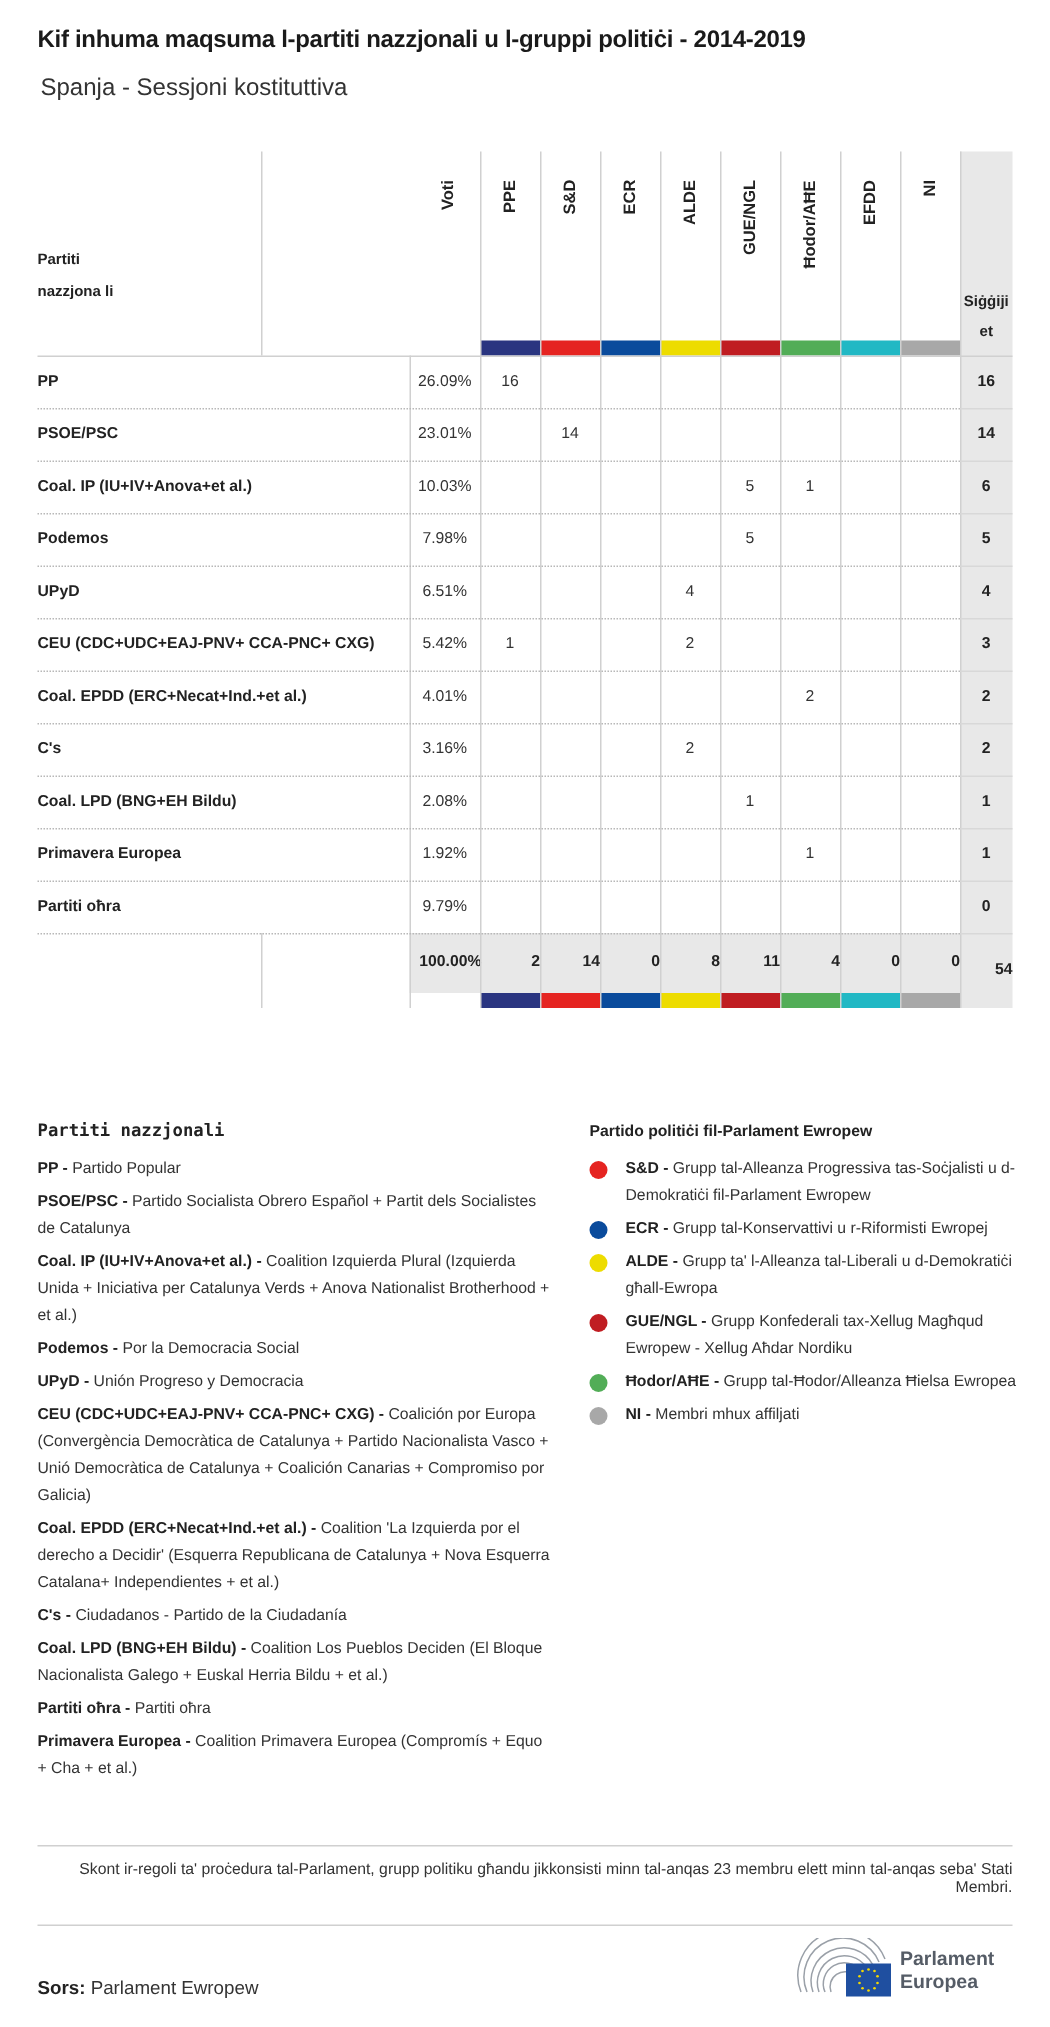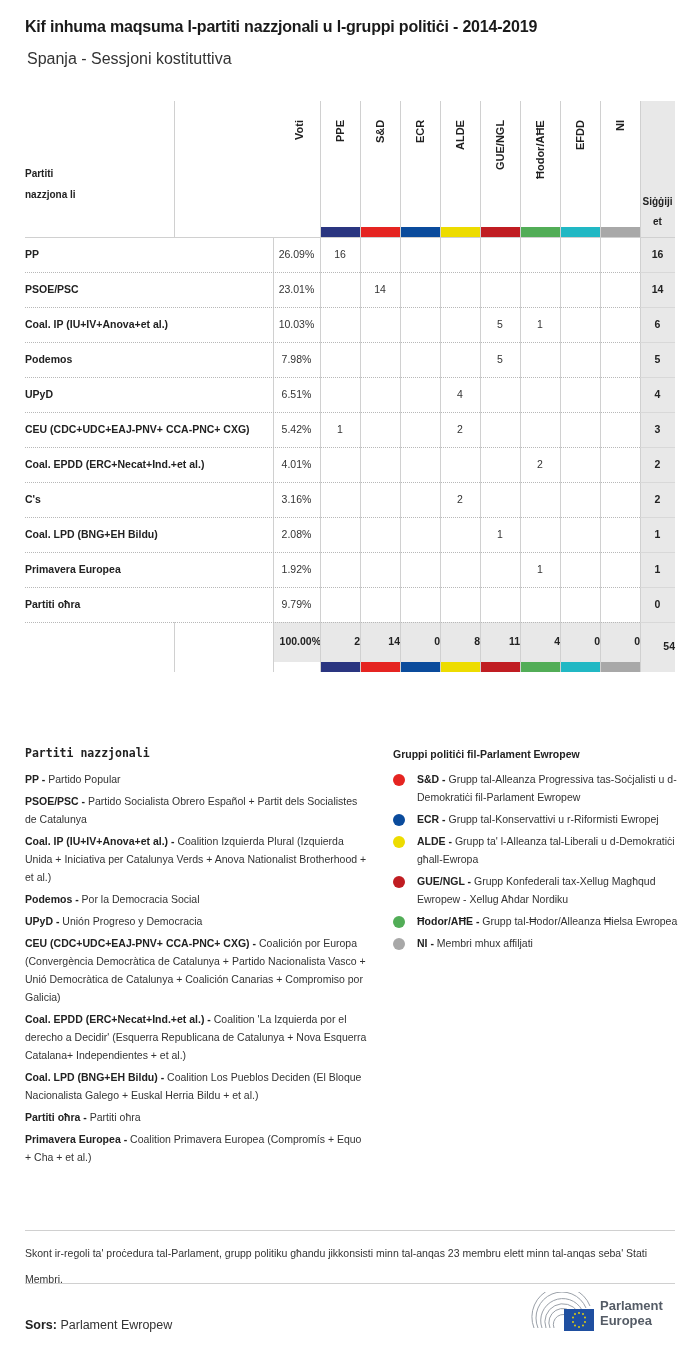--- a/index.html
+++ b/index.html
@@ -36,21 +36,21 @@
   .leg-l p { margin-bottom: 4px; }
   .leg-l b { color: #222; }
 
   .leg-title-r { position: absolute; left: 393px; top: 748px; font-size: 10.5px; font-weight: bold; color: #222; }
   .leg-r { position: absolute; left: 393px; top: 770px; width: 290px; font-size: 10.5px; line-height: 18px; color: #333; }
   .leg-r .item { position: relative; padding-left: 24px; margin-bottom: 4px; }
   .leg-r .dot { position: absolute; left: 0; top: 4px; width: 12px; height: 12px; border-radius: 50%; }
   .leg-r b { color: #222; }
 
   .foot-sep { position: absolute; left: 25px; width: 650px; height: 1px; background: #d0d0d0; }
-  .note { position: absolute; left: 25px; top: 1240px; width: 650px; font-size: 10.5px; line-height: 26px; color: #333; }
+  .note { position: absolute; left: 25px; top: 1240px; width: 650px; font-size: 10.5px; line-height: 12px; color: #333; text-align: right; }
   .source { position: absolute; left: 25px; top: 1318px; font-size: 12.5px; color: #333; }
   .source b { color: #222; }
 
   .logo { position: absolute; left: 530px; top: 1292px; width: 150px; height: 40px; }
   .logo-text { position: absolute; left: 70px; top: 6px; font-size: 13px; font-weight: bold; color: #555c66; line-height: 15px; }
 </style>
 </head>
 <body>
 
 <div class="title">Kif inhuma maqsuma l-partiti nazzjonali u l-gruppi politiċi - 2014-2019</div>
@@ -292,26 +292,27 @@
 
 <div class="leg-title-l">Partiti nazzjonali</div>
 <div class="leg-l" id="leg-parties">
     <p><b>PP</b><b> - </b><span>Partido Popular</span></p>
     <p><b>PSOE/PSC</b><b> - </b><span>Partido Socialista Obrero Español + Partit dels Socialistes de Catalunya</span></p>
     <p><b>Coal. IP (IU+IV+Anova+et al.)</b><b> - </b><span>Coalition Izquierda Plural (Izquierda Unida + Iniciativa per Catalunya Verds + Anova Nationalist Brotherhood + et al.)</span></p>
     <p><b>Podemos</b><b> - </b><span>Por la Democracia Social</span></p>
     <p><b>UPyD</b><b> - </b><span>Unión Progreso y Democracia</span></p>
     <p><b>CEU (CDC+UDC+EAJ-PNV+ CCA-PNC+ CXG)</b><b> - </b><span>Coalición por Europa (Convergència Democràtica de Catalunya + Partido Nacionalista Vasco + Unió Democràtica de Catalunya + Coalición Canarias + Compromiso por Galicia)</span></p>
     <p><b>Coal. EPDD (ERC+Necat+Ind.+et al.)</b><b> - </b><span>Coalition 'La Izquierda por el derecho a Decidir' (Esquerra Republicana de Catalunya + Nova Esquerra Catalana+ Independientes + et al.)</span></p>
+    <p><b>C's</b><b> - </b><span>Ciudadanos - Partido de la Ciudadanía</span></p>
     <p><b>Coal. LPD (BNG+EH Bildu)</b><b> - </b><span>Coalition Los Pueblos Deciden (El Bloque Nacionalista Galego + Euskal Herria Bildu + et al.)</span></p>
     <p><b>Partiti oħra</b><b> - </b><span>Partiti oħra</span></p>
     <p><b>Primavera Europea</b><b> - </b><span>Coalition Primavera Europea (Compromís + Equo + Cha + et al.)</span></p>
   </div>
 
-<div class="leg-title-r">Gruppi politiċi fil-Parlament Ewropew</div>
+<div class="leg-title-r">Partido politiċi fil-Parlament Ewropew</div>
 <div class="leg-r" id="leg-groups">
     <div class="item"><span class="dot" style="background: rgb(229, 36, 33);"></span><b>S&amp;D</b><b> - </b><span>Grupp tal-Alleanza Progressiva tas-Soċjalisti u d-Demokratiċi fil-Parlament Ewropew</span></div>
     <div class="item"><span class="dot" style="background: rgb(10, 75, 156);"></span><b>ECR</b><b> - </b><span>Grupp tal-Konservattivi u r-Riformisti Ewropej</span></div>
     <div class="item"><span class="dot" style="background: rgb(237, 220, 0);"></span><b>ALDE</b><b> - </b><span>Grupp ta' l-Alleanza tal-Liberali u d-Demokratiċi għall-Ewropa</span></div>
     <div class="item"><span class="dot" style="background: rgb(192, 29, 34);"></span><b>GUE/NGL</b><b> - </b><span>Grupp Konfederali tax-Xellug Magħqud Ewropew - Xellug Aħdar Nordiku</span></div>
     <div class="item"><span class="dot" style="background: rgb(82, 173, 87);"></span><b>Ħodor/AĦE</b><b> - </b><span>Grupp tal-Ħodor/Alleanza Ħielsa Ewropea</span></div>
     <div class="item"><span class="dot" style="background: rgb(168, 168, 168);"></span><b>NI</b><b> - </b><span>Membri mhux affiljati</span></div>
   </div>
 
 <div class="foot-sep" style="top:1230px;"></div>

